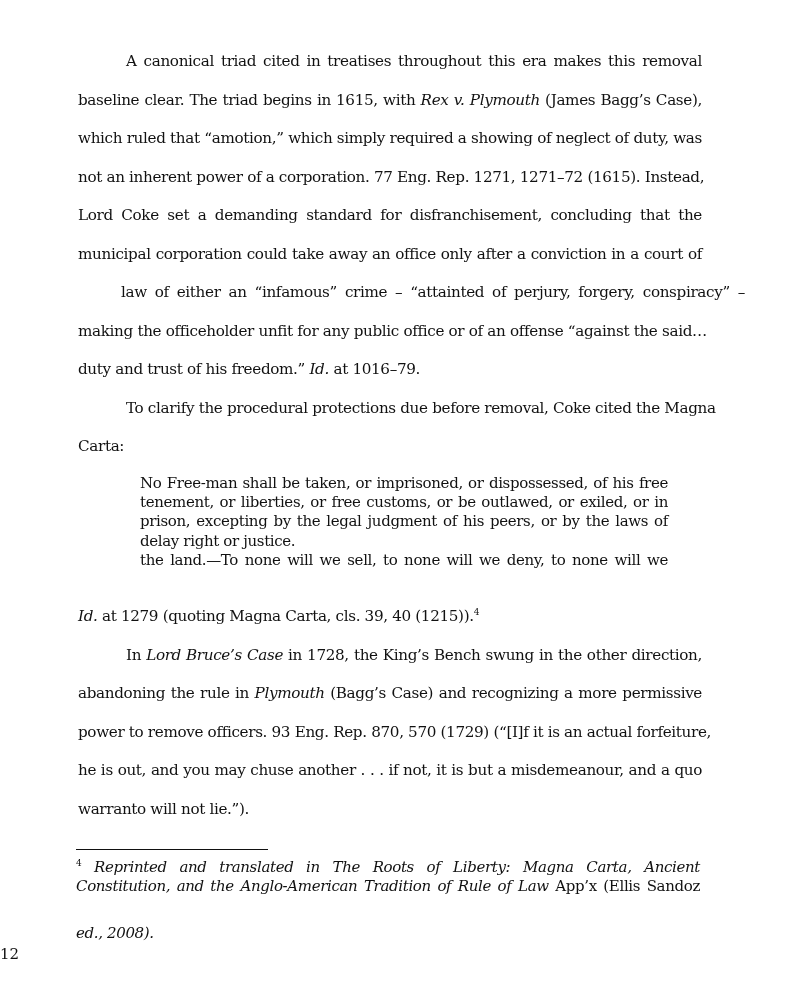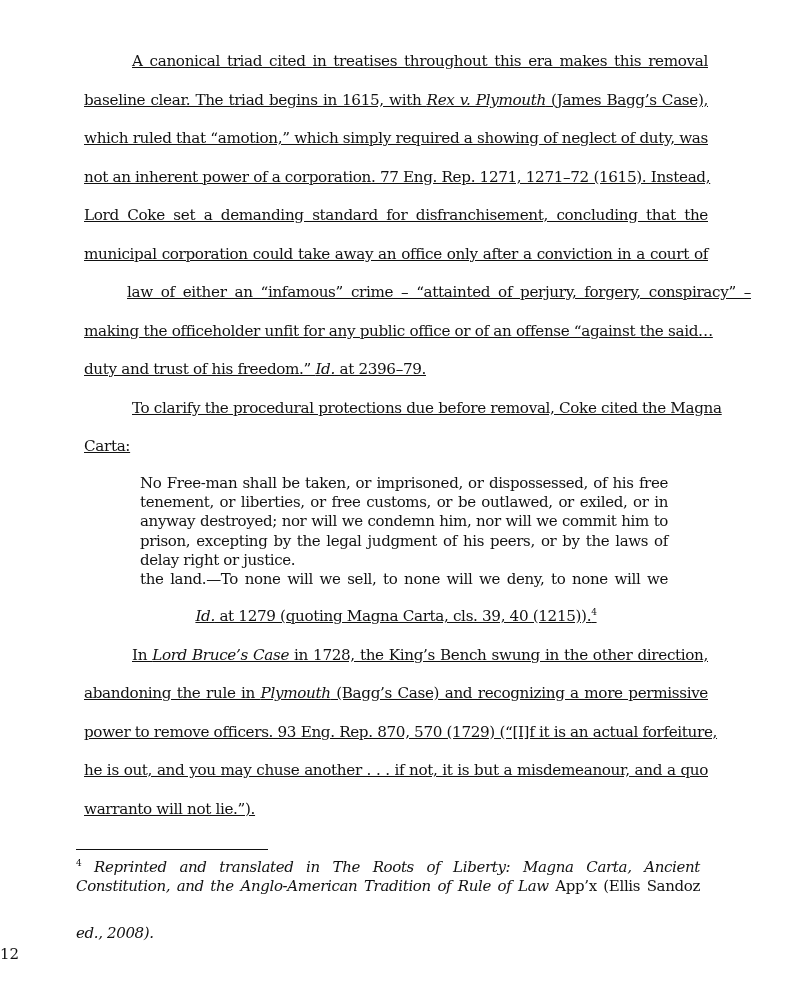--- a/index.html
+++ b/index.html
@@ -16,26 +16,25 @@
       color: #111111;
     }
     .page {
       position: absolute;
       left: 76px;
       top: 0;
       width: 624px;
     }
     .line {
       position: absolute;
-      left: 8px;
+      left: 2px;
       width: 624px;
       font-size: 15.2px;
       line-height: 20px;
       white-space: nowrap;
-      text-decoration: underline;
     }
     .justify {
       text-align: justify;
       text-align-last: justify;
     }
     .indent { padding-left: 48px; box-sizing: border-box; }
     .block {
       position: absolute;
       left: 48px;
       width: 528px;
@@ -84,35 +83,34 @@
 <div class="page">
 
   <div class="line justify indent" style="top:51px;">A canonical triad cited in treatises throughout this era makes this removal</div>
   <div class="line justify" style="top:90px;"><span>baseline clear.  The triad begins in 1615, with </span><i>Rex v. Plymouth</i><span> (James Bagg’s Case),</span></div>
   <div class="line justify" style="top:128px;">which ruled that “amotion,” which simply required a showing of neglect of duty, was</div>
   <div class="line justify" style="top:167px;">not an inherent power of a corporation.  77 Eng. Rep. 1271, 1271–72 (1615).  Instead,</div>
   <div class="line justify" style="top:205px;">Lord Coke set a demanding standard for disfranchisement, concluding that the</div>
   <div class="line justify" style="top:244px;">municipal corporation could take away an office only after a conviction in a court of</div>
   <div class="line justify" style="top:282px;margin-left:43px;">law of either an “infamous” crime – “attainted of perjury, forgery, conspiracy” –</div>
   <div class="line justify" style="top:321px;">making the officeholder unfit for any public office or of an offense “against the said…</div>
-  <div class="line" style="top:359px;"><span>duty and trust of his freedom.”  </span><i>Id.</i><span> at 2396–79.</span></div>
+  <div class="line" style="top:359px;"><span>duty and trust of his freedom.”  </span><i>Id.</i><span> at 1016–79.</span></div>
 
   <div class="line justify indent" style="top:398px;">To clarify the procedural protections due before removal,  Coke cited the Magna</div>
   <div class="line" style="top:436px;">Carta:</div>
 
   <div class="block" style="top:474px;margin-left:16px;">
     <div class="bl">No Free-man shall be taken, or imprisoned, or dispossessed, of his free</div>
     <div class="bl">tenement, or liberties, or free customs, or be outlawed, or exiled, or in</div>
-    <div class="bl">anyway destroyed; nor will we condemn him, nor will we commit him to</div>
     <div class="bl">prison, excepting by the legal judgment of his peers, or by the laws of</div>
     <div class="bl last">delay right or justice.</div>
     <div class="bl">the land.—To none will we sell, to none will we deny, to none will we</div>
   </div>
 
-  <div class="line" style="top:606px;text-align:center;"><i>Id.</i><span> at 1279 (quoting Magna Carta, cls. 39, 40 (1215)).</span><sup>4</sup></div>
+  <div class="line" style="top:606px;"><i>Id.</i><span> at 1279 (quoting Magna Carta, cls. 39, 40 (1215)).</span><sup>4</sup></div>
 
   <div class="line justify indent" style="top:645px;"><span>In </span><i>Lord Bruce’s Case</i><span> in 1728, the King’s Bench swung in the other direction,</span></div>
   <div class="line justify" style="top:683px;"><span>abandoning the rule in </span><i>Plymouth</i><span> (Bagg’s Case) and recognizing a more permissive</span></div>
   <div class="line justify" style="top:722px;">power to remove officers.  93 Eng. Rep. 870, 570 (1729) (“[I]f it is an actual forfeiture,</div>
   <div class="line justify" style="top:760px;">he is out, and you may chuse another . . . if not, it is but a misdemeanour, and a quo</div>
   <div class="line" style="top:799px;">warranto will not lie.”).</div>
 
 </div>
 
 <div class="fn-rule"></div>

